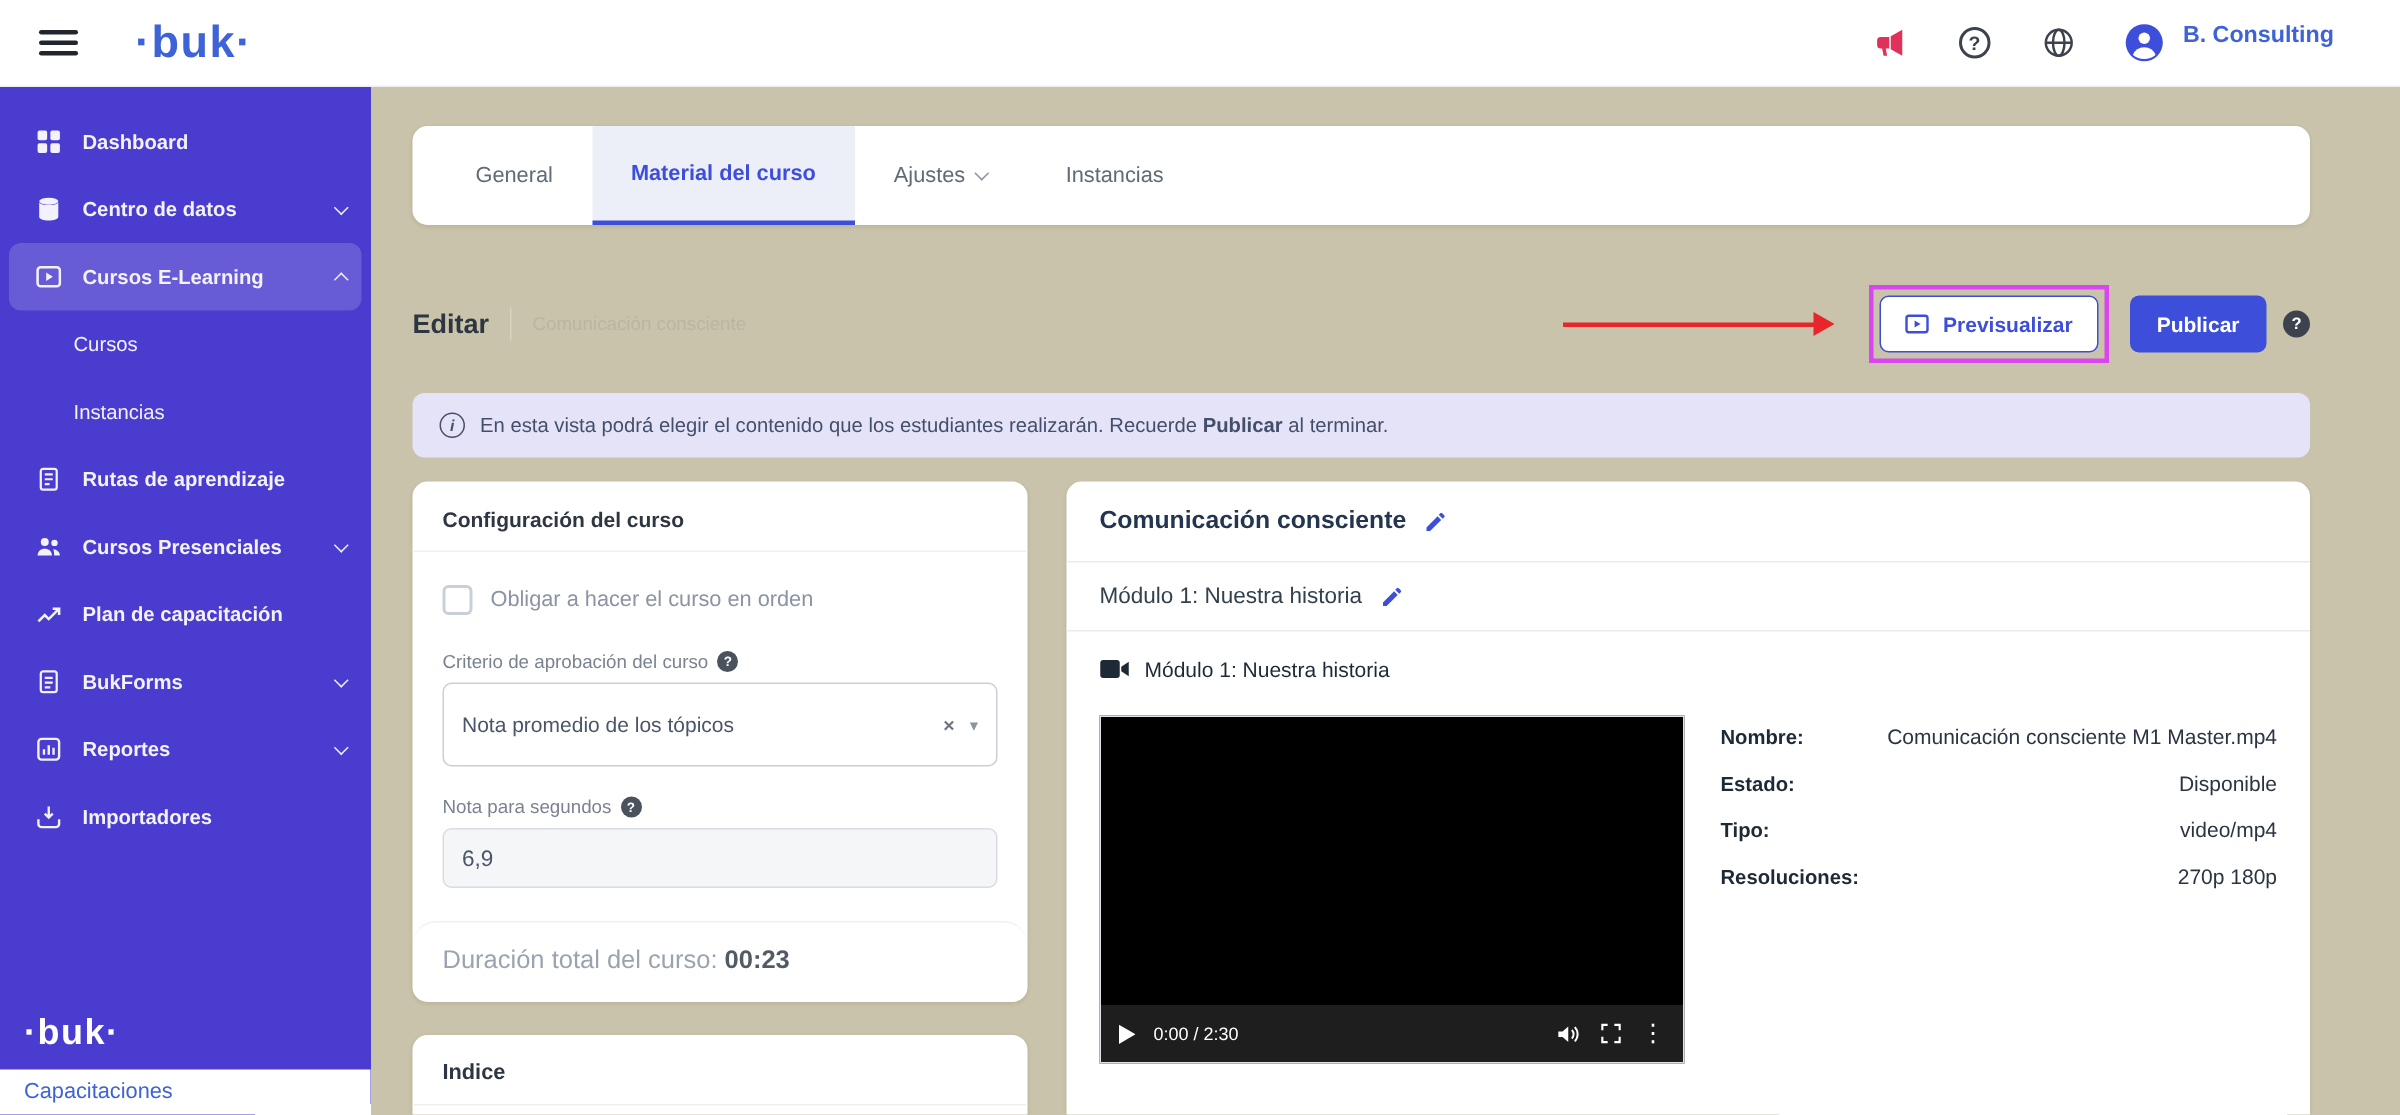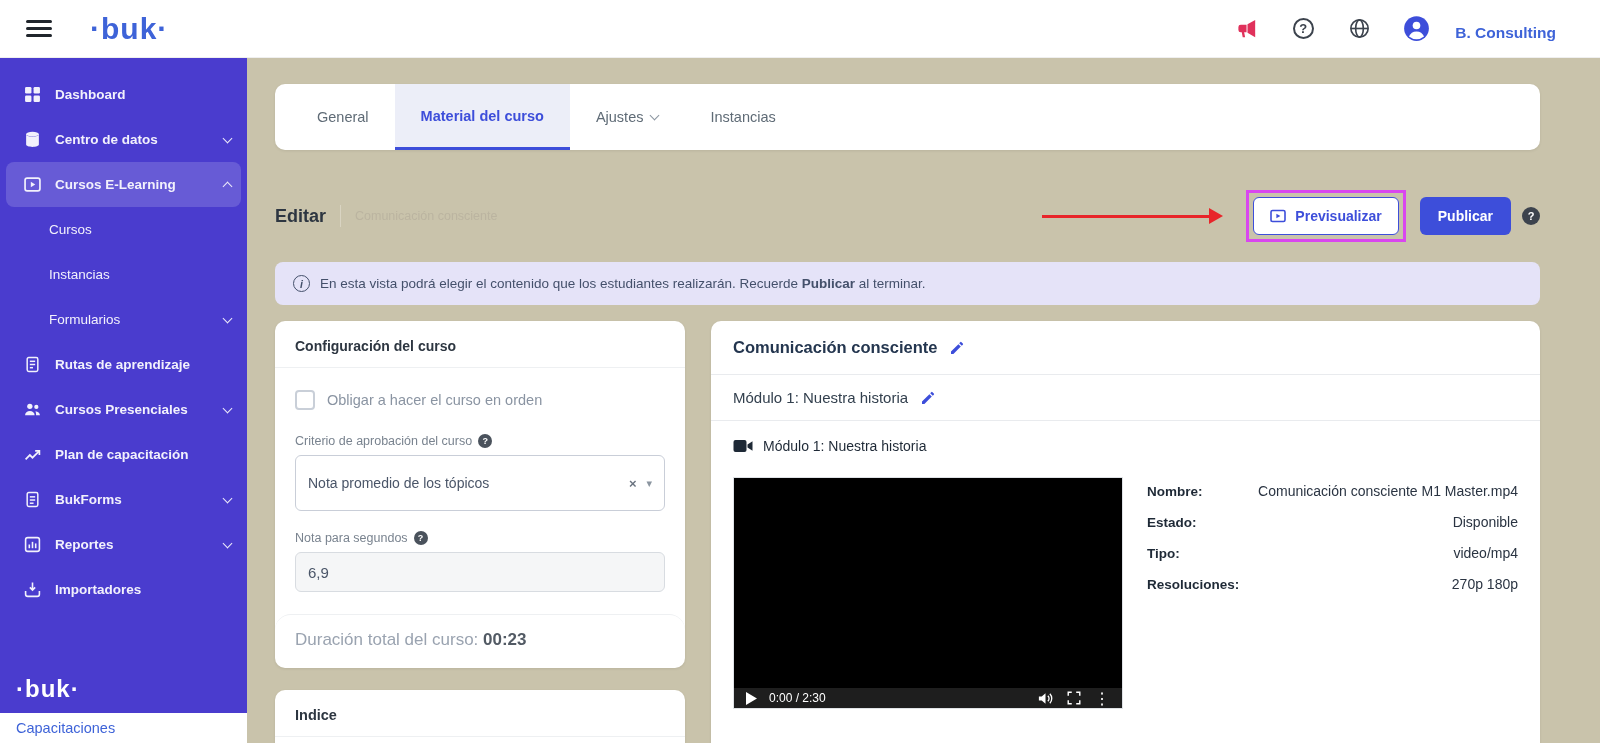--- a/index.html
+++ b/index.html
@@ -9,21 +9,21 @@
   
   .header { position:fixed; top:0; left:0; width:1600px; height:58px; background:#fff;
     display:flex; align-items:center; z-index:30; border-bottom:1px solid #EFEFEF; }
   .burger { width:26px; margin-left:26px; cursor:pointer; }
   .burger div { height:3px; background:#20262C; border-radius:2px; margin:4px 0; }
   .logo { color:#3E63D8; font-size:30px; font-weight:bold; margin-left:38px; letter-spacing:1px; }
   .hdr-right { margin-left:auto; display:flex; align-items:center; gap:32px; padding-right:44px; }
   .hdr-icon { width:24px; height:24px; display:flex; align-items:center; justify-content:center; cursor:pointer; }
   .help-circ { width:21px; height:21px; border:2px solid #3C434D; border-radius:50%;
     color:#3C434D; font-size:13px; font-weight:bold; display:flex; align-items:center; justify-content:center; }
-  .user { display:flex; align-items:flex-end; gap:25px; cursor:pointer; }
+  .user { display:flex; align-items:flex-start; gap:12px; cursor:pointer; }
   .user-name { color:#3E63D8; font-size:15.5px; font-weight:600; }
 
   
   .sidebar { position:fixed; top:58px; left:0; width:247px; height:685px; background:#4A3CCE;
     display:flex; flex-direction:column; z-index:20; }
   .nav { padding-top:14px; }
   .nav-item { height:45px; display:flex; align-items:center; gap:13px; padding:0 16px 0 24px;
     color:#F2F1FC; font-size:13.5px; font-weight:600; cursor:pointer; }
   .nav-item .ico { width:18px; height:18px; flex:0 0 18px; display:flex; align-items:center; }
   .nav-item.active { background:rgba(255,255,255,.16); border-radius:8px; margin:0 6px; padding:0 10px 0 18px; }
@@ -94,21 +94,21 @@
   .idx-item { display:flex; align-items:center; gap:12px; padding:16px 20px 20px; color:#3C4752; font-size:13.5px; }
 
   .course-card { flex:1; padding-bottom:80px; }
   .course-head { padding:17px 22px; display:flex; align-items:center; gap:12px; border-bottom:1px solid #E9EBEE; }
   .course-title { font-size:16.5px; font-weight:bold; color:#24364F; }
   .module-row { padding:14px 22px; display:flex; align-items:center; gap:12px; border-bottom:1px solid #E9EBEE; }
   .module-title { font-size:15px; color:#33404E; }
   .vid-row { padding:17px 22px 11px; display:flex; align-items:center; gap:10px; color:#1E2936; font-size:14px; font-weight:500; }
   .content-row { display:flex; gap:24px; padding:12px 22px 0; }
   .player { width:390px; flex:0 0 390px; height:232px; background:#000; border:1px solid #DFE2E6; position:relative; }
-  .pctrl { position:absolute; left:0; right:0; bottom:0; height:20px; background:#1E1E1E;
+  .pctrl { position:absolute; left:0; right:0; bottom:0; height:38px; background:#1E1E1E;
     display:flex; align-items:center; gap:12px; padding:0 12px; color:#fff; }
   .ptime { font-size:12px; color:#fff; }
   .pctrl .sp { flex:1; }
   .kebab { color:#fff; font-size:16px; cursor:pointer; }
   .meta { flex:1; padding-top:6px; }
   .meta-row { display:flex; justify-content:space-between; align-items:baseline; margin-bottom:15px; }
   .meta-label { font-weight:bold; color:#1E2936; font-size:13.5px; }
   .meta-value { color:#2A3442; font-size:14px; text-align:right; }
   .pencil { cursor:pointer; display:flex; }
   svg { display:block; }
@@ -186,25 +186,20 @@
       </span>
       <span>Cursos E-Learning</span>
       <span class="spacer"></span>
         <span class="chev up"></span>
     </div>
     <div class="nav-item sub">
       <span>Cursos</span>
     </div>
     <div class="nav-item sub">
       <span>Instancias</span>
-    </div>
-    <div class="nav-item sub">
-      <span>Formularios</span>
-      <span class="spacer"></span>
-        <span class="chev"></span>
     </div>
     <div class="nav-item">
       <span class="ico">
         <svg width="17" height="17" viewBox="0 0 16 16" fill="none" stroke="#F2F1FC" stroke-width="1.4">
             <rect x="3" y="1.5" width="10" height="13" rx="1.5"></rect>
             <line x1="5.5" y1="5" x2="10.5" y2="5"></line>
             <line x1="5.5" y1="8" x2="10.5" y2="8"></line>
             <line x1="5.5" y1="11" x2="8.5" y2="11"></line>
           </svg>
       </span>

